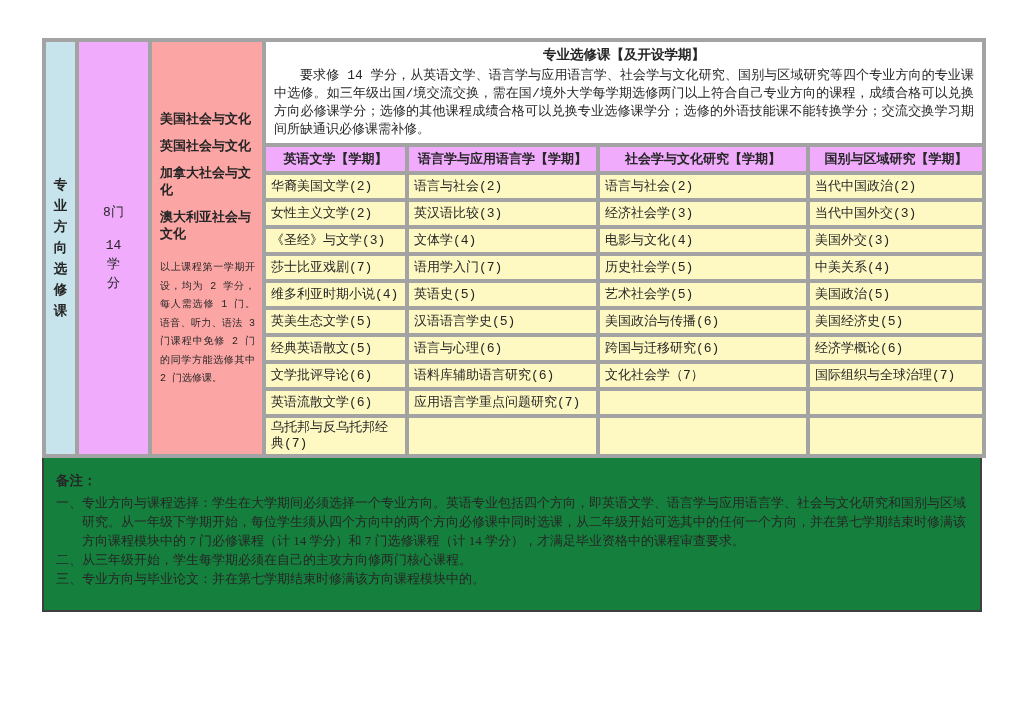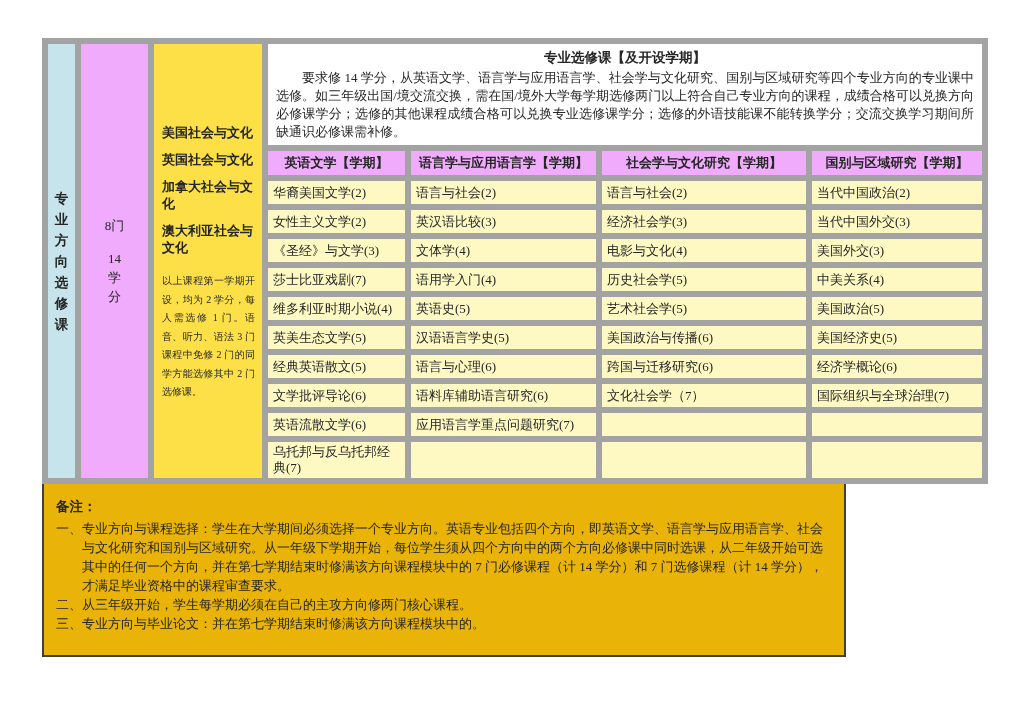--- a/index.html
+++ b/index.html
@@ -6,41 +6,41 @@
   body{
     width:1024px;height:724px;overflow:hidden;background:#ffffff;
     font-family:"Liberation Serif","DejaVu Serif",serif;
     color:#262626;
   }
   .doc{position:absolute;left:42px;top:38px;width:940px;}
   table.main{
     width:940px;border-collapse:collapse;table-layout:fixed;
     border:2px solid #3f3f3f;
   }
-  table.main td{border:6px solid #a3a3a3;vertical-align:middle;}
+  table.main td{border:4px solid #a3a3a3;vertical-align:middle;font-family:Liberation Mono, monospace;}
   
   td.cat-cell{background:#c7e4ec;text-align:center;vertical-align:middle;}
   .cat-stack div{font-weight:bold;font-size:13.5px;line-height:21px;}
   td.count-cell{background:#f0abfc;text-align:center;vertical-align:middle;}
   .count-stack div{font-size:13px;line-height:19px;}
   .count-stack div:first-child{margin-bottom:14px;}
   
-  td.groups-cell{background:#fde047;vertical-align:top;padding:10px 7px 6px 8px;}
+  td.groups-cell{background:#fca5a5;vertical-align:top;padding:10px 7px 6px 8px;}
   .group-item{font-weight:bold;font-size:13px;line-height:17px;margin-bottom:10px;}
   .groups-note{font-size:10px;line-height:18.5px;margin-top:16px;text-align:justify;}
   
   td.title-cell{vertical-align:top;padding:5px 8px 4px 8px;height:88px;}
   .elect-title{font-weight:bold;font-size:13.5px;text-align:center;line-height:18px;margin-bottom:2px;}
   .elect-desc{font-size:13px;line-height:18px;text-align:justify;text-indent:2em;}
   
   td.col-header{font-weight:bold;text-align:center;font-size:13px;height:22px;padding:1px 4px;background:#f0abfc;}
   td.course-cell{font-size:13px;height:19px;line-height:16px;padding:2px 5px;text-align:left;background:#fef9c3;}
   
   .notes{
-    box-sizing:border-box;width:804px;background:#eab308;
+    box-sizing:border-box;width:940px;background:#15803d;
     border:2px solid #3f3f3f;border-top:none;
     padding:13px 14px 22px 12px;
   }
   .notes-title{font-weight:bold;font-size:13.5px;line-height:19px;margin-bottom:3px;}
   .note-item{display:flex;font-size:13px;line-height:19px;}
   .note-item .num{white-space:nowrap;flex:0 0 auto;}
   .note-item .txt{flex:1 1 auto;text-align:left;}
 </style>
 </head>
 <body>
@@ -111,21 +111,21 @@
           <td class="course-cell">当代中国外交(3)</td>
         </tr>
         <tr>
           <td class="course-cell">《圣经》与文学(3)</td>
           <td class="course-cell">文体学(4)</td>
           <td class="course-cell">电影与文化(4)</td>
           <td class="course-cell">美国外交(3)</td>
         </tr>
         <tr>
           <td class="course-cell">莎士比亚戏剧(7)</td>
-          <td class="course-cell">语用学入门(4)</td>
+          <td class="course-cell">语用学入门(7)</td>
           <td class="course-cell">历史社会学(5)</td>
           <td class="course-cell">中美关系(4)</td>
         </tr>
         <tr>
           <td class="course-cell">维多利亚时期小说(4)</td>
           <td class="course-cell">英语史(5)</td>
           <td class="course-cell">艺术社会学(5)</td>
           <td class="course-cell">美国政治(5)</td>
         </tr>
         <tr>

